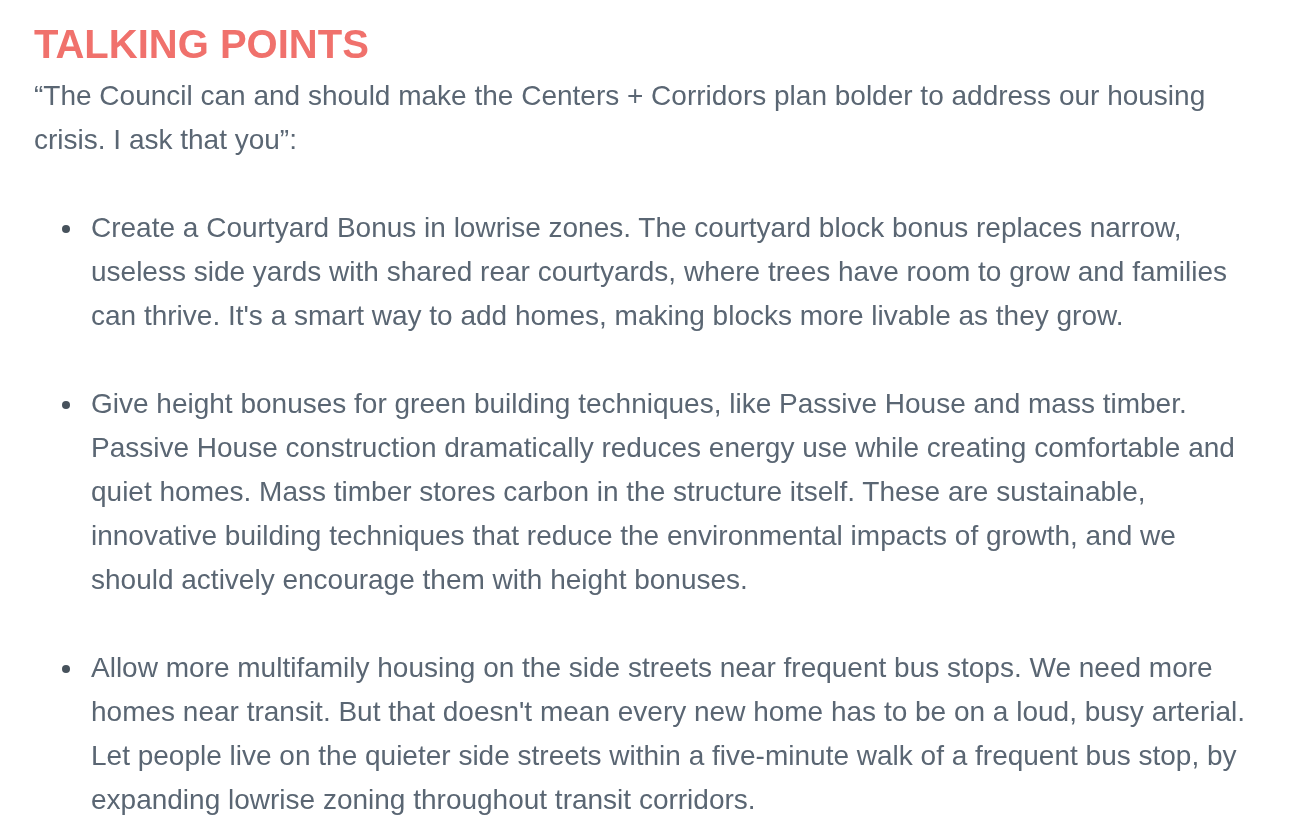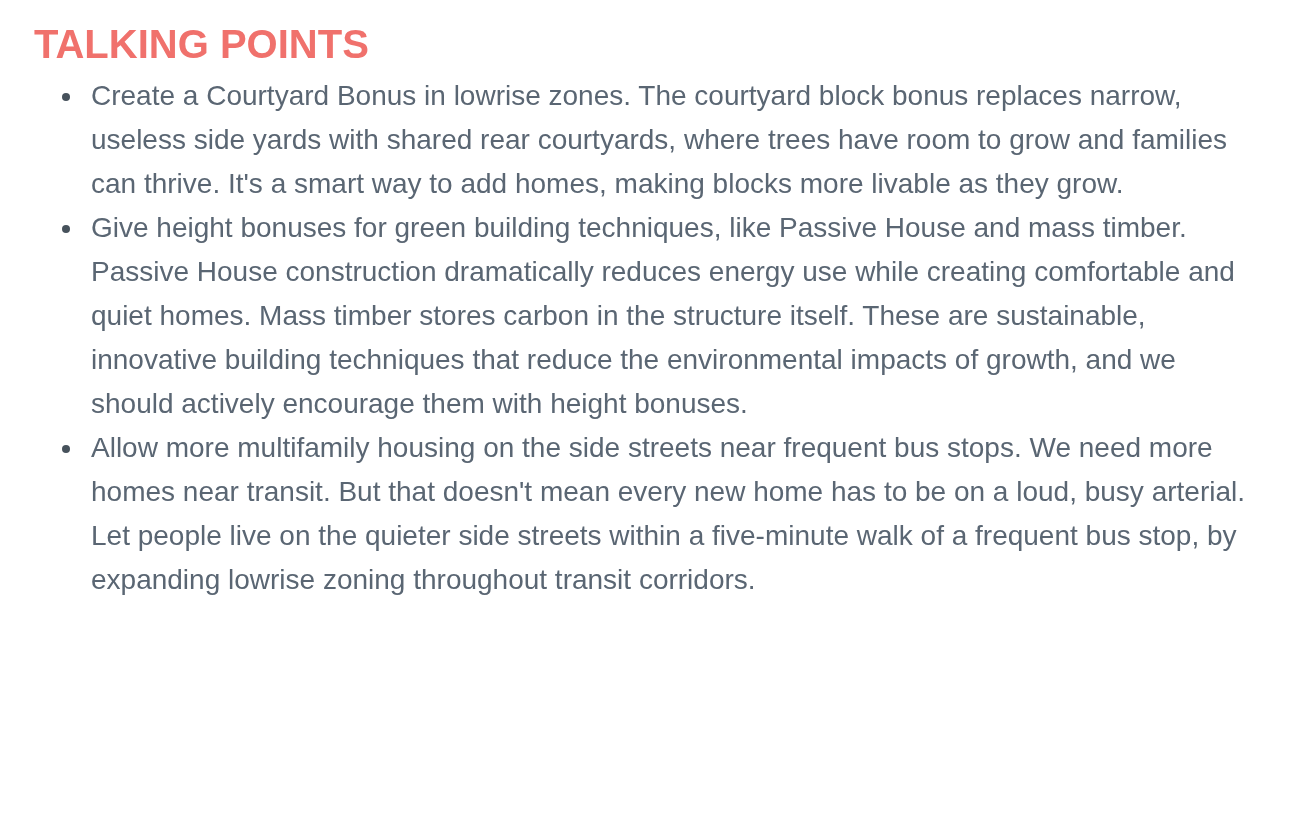--- a/index.html
+++ b/index.html
@@ -39,31 +39,33 @@
     margin: 0;
     padding: 0 0 0 51px;
     list-style: disc outside;
   }
   ul.talking-points li {
     font-size: 28px;
     line-height: 44px;
     color: var(--body-color);
     padding-left: 6px;
     max-width: 1160px;
+    margin-top: 44px;
   }
   ul.talking-points li::marker {
     color: var(--bullet-color);
     font-size: 26px;
   }
 </style>
 </head>
 <body>
 
 <main class="document">
   <h1 class="page-title">TALKING POINTS</h1>
 
+  <p class="intro">“The Council can and should make the Centers + Corridors plan bolder to address our housing crisis. I ask that you”:</p>
 
   <ul class="talking-points">
     <li>Create a Courtyard Bonus in lowrise zones. The courtyard block bonus replaces narrow, useless side yards with shared rear courtyards, where trees have room to grow and families can thrive. It's a smart way to add homes, making blocks more livable as they grow.</li>
     <li>Give height bonuses for green building techniques, like Passive House and mass timber. Passive House construction dramatically reduces energy use while creating comfortable and quiet homes. Mass timber stores carbon in the structure itself. These are sustainable, innovative building techniques that reduce the environmental impacts of growth, and we should actively encourage them with height bonuses.</li>
     <li>Allow more multifamily housing on the side streets near frequent bus stops. We need more homes near transit. But that doesn't mean every new home has to be on a loud, busy arterial. Let people live on the quieter side streets within a five-minute walk of a frequent bus stop, by expanding lowrise zoning throughout transit corridors.</li>
   </ul>
 </main>
 
 </body></html>

